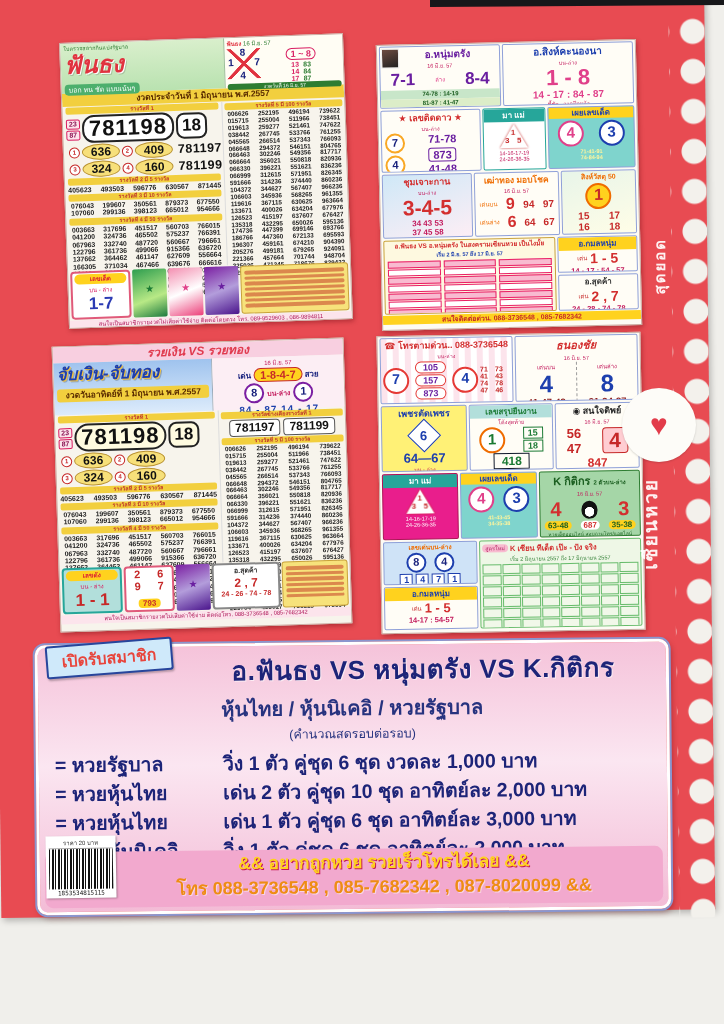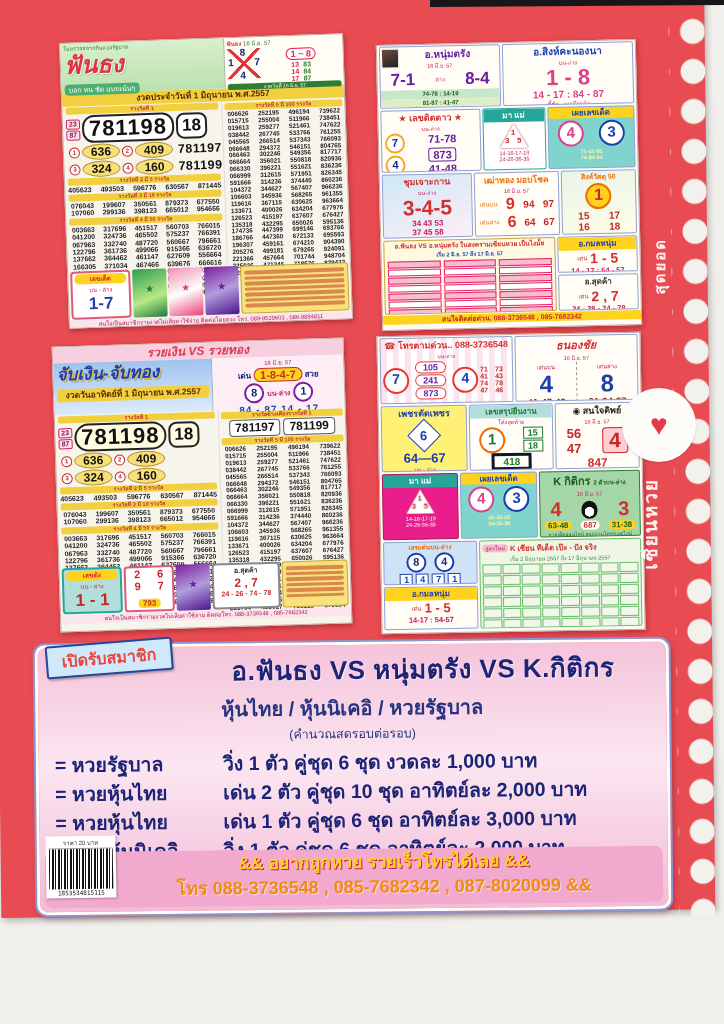--- a/index.html
+++ b/index.html
@@ -996,21 +996,21 @@
 
   <div class="sheet" style="left:379px;top:334px;width:262px;height:296px;transform:rotate(-1deg);background:#fdfbf4;">
     <div class="crow-wrap" style="height:66px;">
       <div class="c" style="width:52%;background:repeating-linear-gradient(90deg,#fce4ec 0 6px,#fff 6px 12px);">
         <div class="ttl red" style="font-size:9px;"><span>☎</span> <span>โทรตามด่วน..</span> <span>088-3736548</span></div>
         <div class="dt">บน-ล่าง</div>
         <div style="display:flex;align-items:center;gap:2px;padding:0 2px;">
           <div class="circ-lg" style="border:2px solid #e53935;color:#1d3fae;font-size:14px;line-height:19px;">7</div>
           <div style="flex:1;text-align:center;">
             <div style="background:#fff;border:1px solid #e53935;border-radius:8px;color:#6a1fa0;font-weight:900;font-size:9px;margin:1px 4px;">105</div>
-            <div style="background:#fff;border:1px solid #e53935;border-radius:8px;color:#6a1fa0;font-weight:900;font-size:9px;margin:1px 4px;">241</div>
+            <div style="background:#fff;border:1px solid #e53935;border-radius:8px;color:#6a1fa0;font-weight:900;font-size:9px;margin:1px 4px;">157</div>
             <div style="background:#fff;border:1px solid #e53935;border-radius:8px;color:#6a1fa0;font-weight:900;font-size:9px;margin:1px 4px;">873</div>
           </div>
           <div class="circ-lg" style="border:2px solid #e53935;color:#1d3fae;font-size:14px;line-height:19px;">4</div>
           <div style="display:flex;flex-wrap:wrap;width:30px;">
             <span style="width:50%;color:#c62828;font-weight:bold;font-size:7px;">71</span>
             <span style="width:50%;color:#c62828;font-weight:bold;font-size:7px;">73</span>
             <span style="width:50%;color:#c62828;font-weight:bold;font-size:7px;">41</span>
             <span style="width:50%;color:#c62828;font-weight:bold;font-size:7px;">43</span>
             <span style="width:50%;color:#c62828;font-weight:bold;font-size:7px;">74</span>
             <span style="width:50%;color:#c62828;font-weight:bold;font-size:7px;">78</span>
@@ -1048,21 +1048,21 @@
       <div class="c" style="width:33%;">
         <div class="ttl green" style="background:#b2dfdb;font-size:8px;">เลขสรุปยืนงาน</div>
         <div class="dt">โค้งสุดท้าย</div>
         <div style="display:flex;align-items:center;justify-content:space-around;">
           <div class="circ-lg" style="border:2px solid #ef6c00;color:#1b7a34;font-size:15px;line-height:19px;">1</div>
           <div>
             <div style="border:1px solid #1b7a34;color:#1b7a34;font-weight:900;font-size:9px;padding:0 4px;margin:1px;">15</div>
             <div style="border:1px solid #1b7a34;color:#1b7a34;font-weight:900;font-size:9px;padding:0 4px;margin:1px;">18</div>
           </div>
         </div>
-        <div class="bignum green" style="border:3px solid #0f172a;font-size:10px;width:34px;margin:0 auto;">418</div>
+        <div class="bignum green" style="border:1px solid #0f172a;font-size:12px;width:34px;margin:0 auto;">418</div>
       </div>
       <div class="c" style="width:33%;">
         <div class="ttl" style="font-size:9px;color:#222;"><span>◉</span> <span>สนใจติพย์</span></div>
         <div class="dt">16 มิ.ย. 57</div>
         <div style="display:flex;align-items:center;justify-content:space-around;">
           <div>
             <div style="color:#c62828;font-weight:900;font-size:13px;">56</div>
             <div style="color:#c62828;font-weight:900;font-size:13px;">47</div>
           </div>
           <div style="background:#ffcdd2;border:1.5px solid #c62828;border-radius:4px;color:#c62828;font-weight:900;font-size:21px;padding:0 6px;">4</div>
@@ -1094,21 +1094,21 @@
         <div class="ttl" style="color:#1b5e20;font-size:11px;"><span>K กิติกร</span> <span style="font-size:6px;">2 ตัวบน-ล่าง</span></div>
         <div class="dt">16 มิ.ย. 57</div>
         <div style="display:flex;align-items:center;justify-content:space-around;">
           <span style="color:#d32f2f;font-weight:900;font-size:20px;">4</span>
           <span style="width:16px;height:18px;background:radial-gradient(circle at 50% 62%, #fff 34%, #111 36%);border-radius:50% 50% 45% 45%;display:inline-block;"></span>
           <span style="color:#d32f2f;font-weight:900;font-size:20px;">3</span>
         </div>
         <div style="display:flex;justify-content:space-around;">
           <span style="background:#ffd21e;border-radius:8px;font-weight:900;font-size:8px;padding:0 3px;color:#1b5e20;">63-48</span>
           <span style="background:#fff;border-radius:8px;font-weight:900;font-size:8px;padding:0 3px;color:#d32f2f;">687</span>
-          <span style="background:#ffd21e;border-radius:8px;font-weight:900;font-size:8px;padding:0 3px;color:#1b5e20;">31-38</span>
+          <span style="background:#ffd21e;border-radius:8px;font-weight:900;font-size:8px;padding:0 3px;color:#1b5e20;">35-38</span>
         </div>
         <div class="dt" style="color:#1b5e20;font-size:5px;">หวยเด็ดออนไลน์ สอบถามโทร/แอดไลน์</div>
       </div>
     </div>
     <div class="crow-wrap" style="height:88px;">
       <div style="width:37%;display:flex;flex-direction:column;gap:2px;">
         <div class="c" style="flex:1;background:#cfe3f7;">
           <div class="ttl orange" style="font-size:6.5px;">เลขเด่นบน-ล่าง</div>
           <div style="display:flex;justify-content:center;gap:8px;">
             <span class="ccirc" style="border-color:#1d3fae;">8</span>

